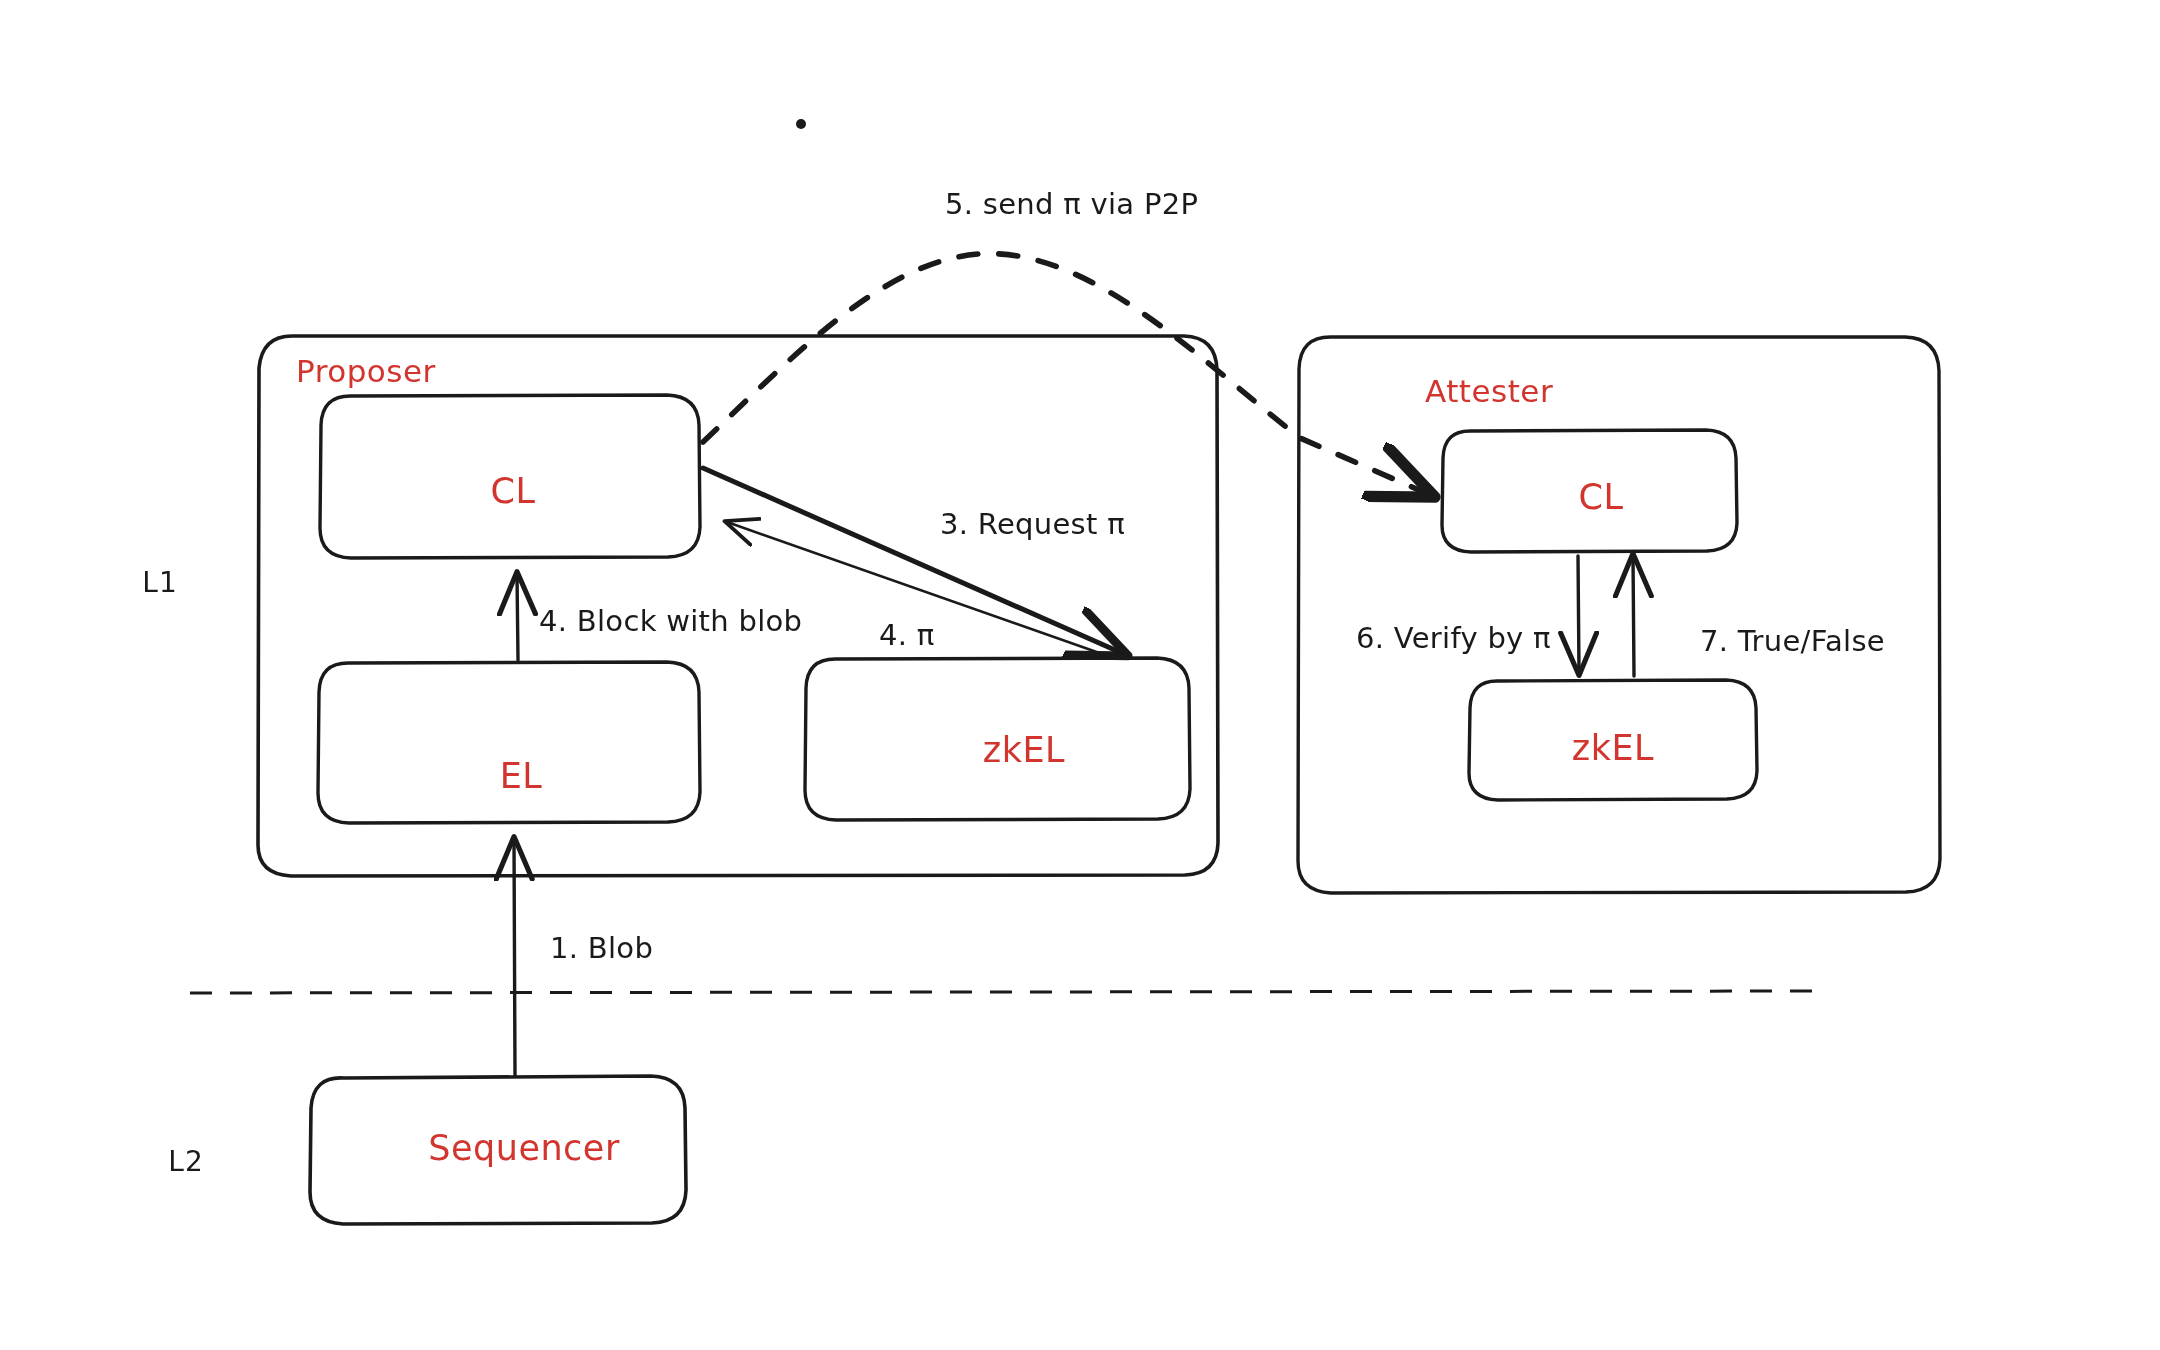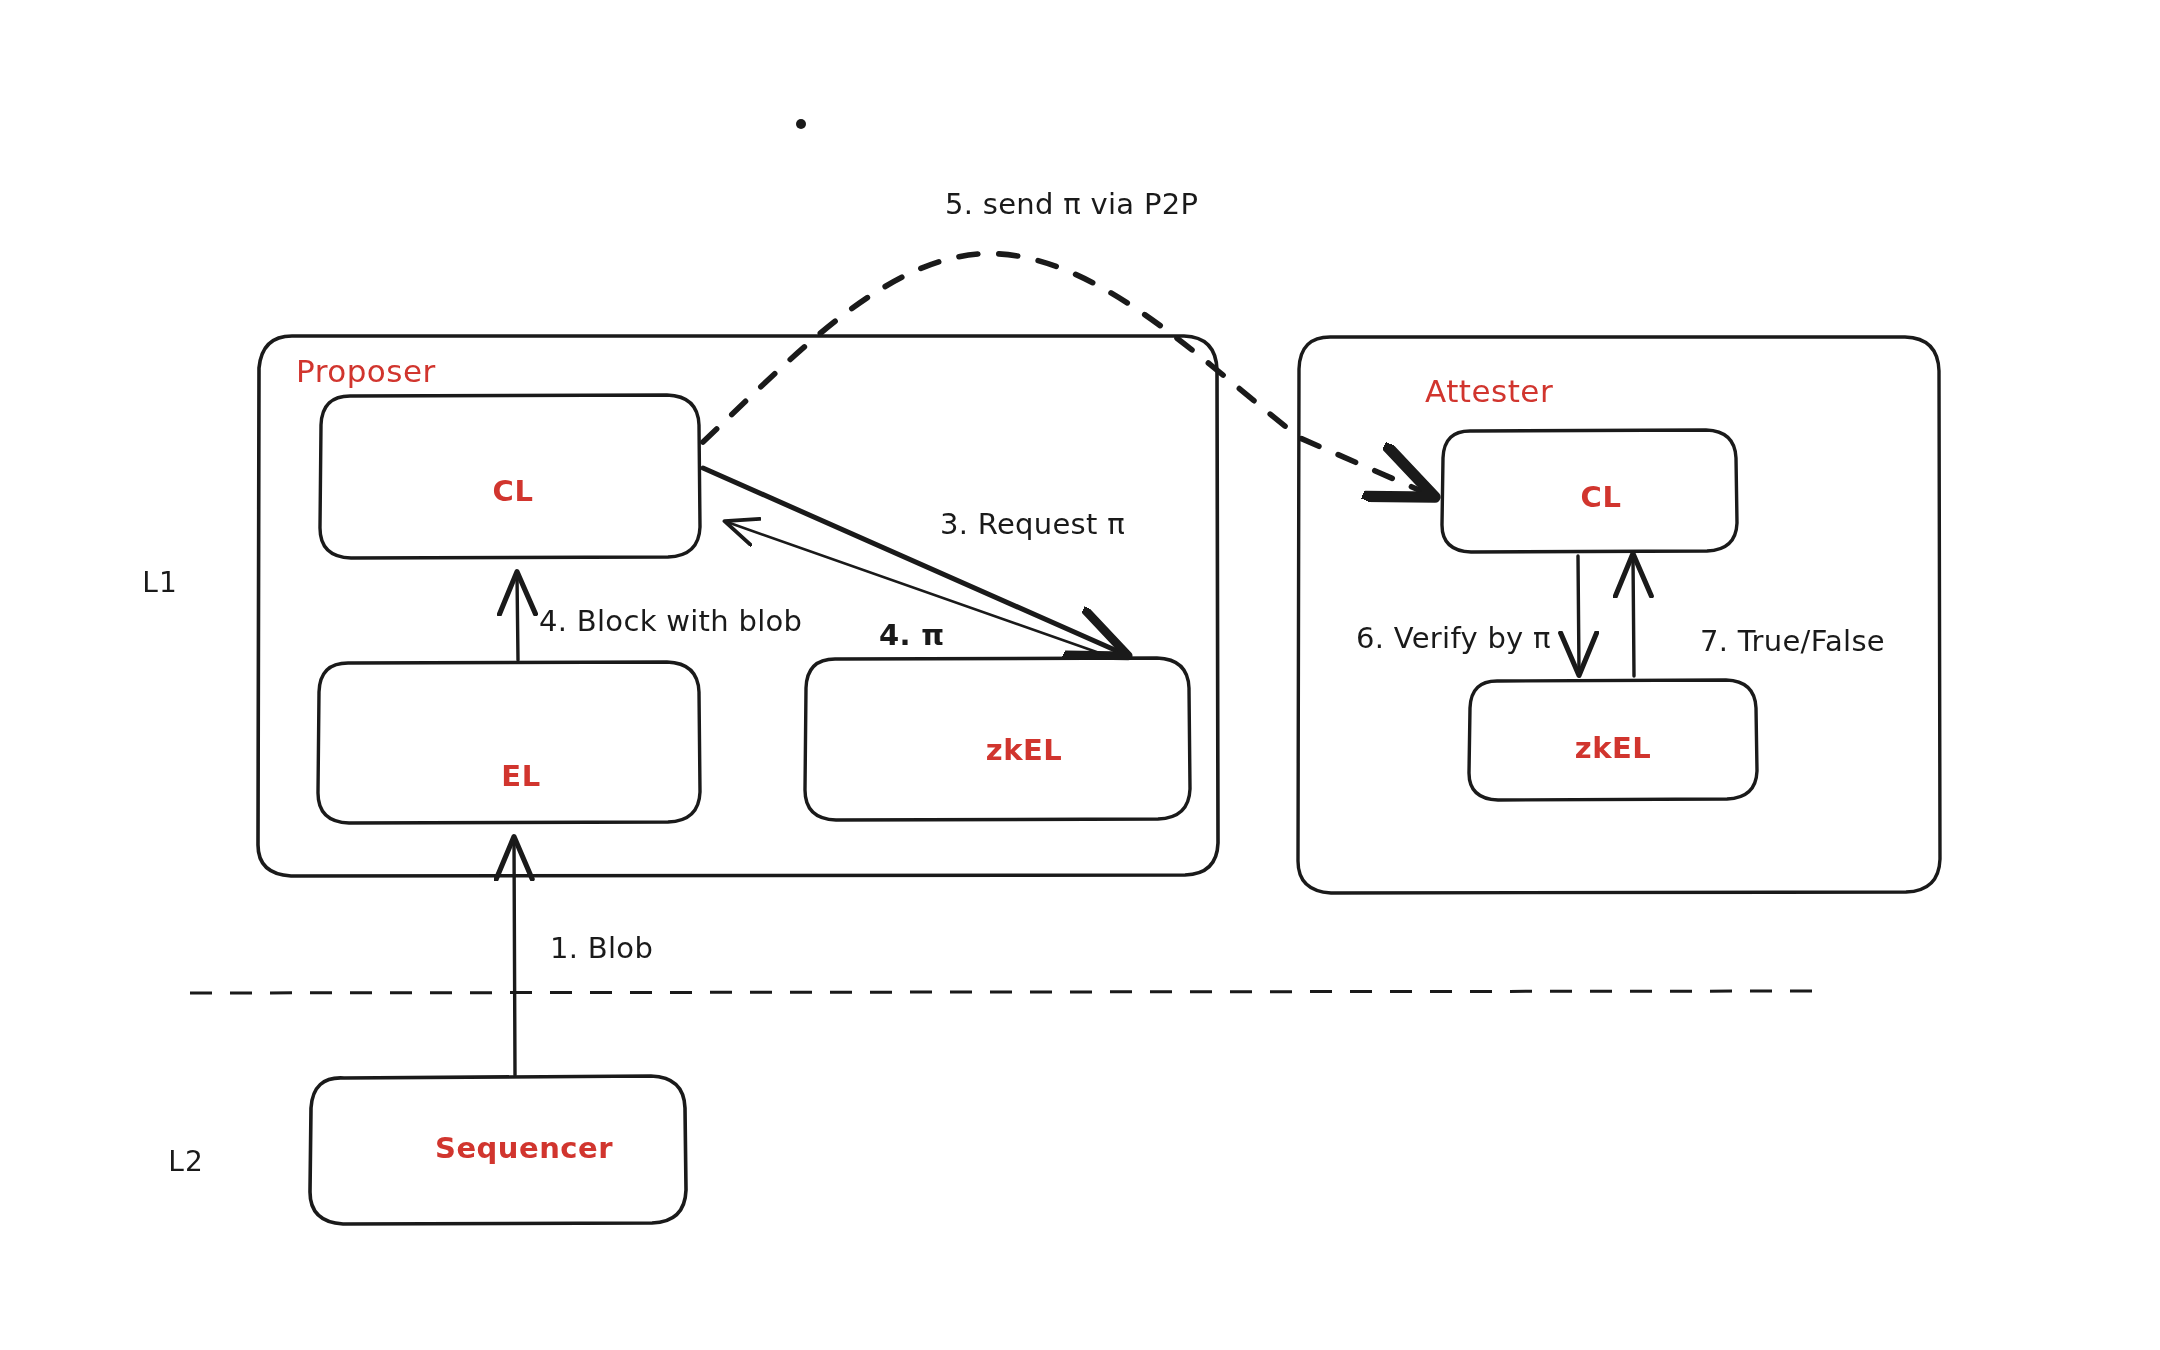--- a/index.html
+++ b/index.html
@@ -26,24 +26,23 @@
     position: absolute;
     white-space: nowrap;
     font-family: "DejaVu Sans", sans-serif;
     color: #1a1a1a;
     line-height: 1;
   }
   .lbl-red {
     color: #d1352e;
   }
   .node-label {
-    font-size: 29px;
+    font-size: 35px;
     letter-spacing: 0.5px;
     transform: translate(-50%, -50%);
-    font-weight: bold;
   }
   .group-label {
     font-size: 31px;
     letter-spacing: 0.5px;
   }
   .layer-label {
     font-size: 28px;
     letter-spacing: 1px;
     color: #1a1a1a;
     transform: translate(-50%, -50%);
@@ -159,18 +158,18 @@
   <div class="lbl node-label lbl-red" style="left:513px; top:491px;">CL</div>
   <div class="lbl node-label lbl-red" style="left:521px; top:752px;margin-top:24px;">EL</div>
   <div class="lbl node-label lbl-red" style="left:1024px; top:750px;">zkEL</div>
   <div class="lbl node-label lbl-red" style="left:1601px; top:497px;">CL</div>
   <div class="lbl node-label lbl-red" style="left:1613px; top:748px;">zkEL</div>
   <div class="lbl node-label lbl-red" style="left:524px; top:1148px;">Sequencer</div>
 
   <div class="lbl edge-label" style="left:550px; top:934px;">1. Blob</div>
   <div class="lbl edge-label" style="left:539px; top:607px;">4. Block with blob</div>
   <div class="lbl edge-label" style="left:940px; top:510px;">3. Request π</div>
-  <div class="lbl edge-label" style="left:879px; top:621px;font-weight:bold;">4. π</div>
+  <div class="lbl edge-label" style="left:879px; top:621px;">4. π</div>
   <div class="lbl edge-label" style="left:945px; top:190px;">5. send π via P2P</div>
   <div class="lbl edge-label" style="left:1356px; top:624px;">6. Verify by π</div>
   <div class="lbl edge-label" style="left:1700px; top:627px;">7. True/False</div>
 
 </div>
 
 </body></html>

